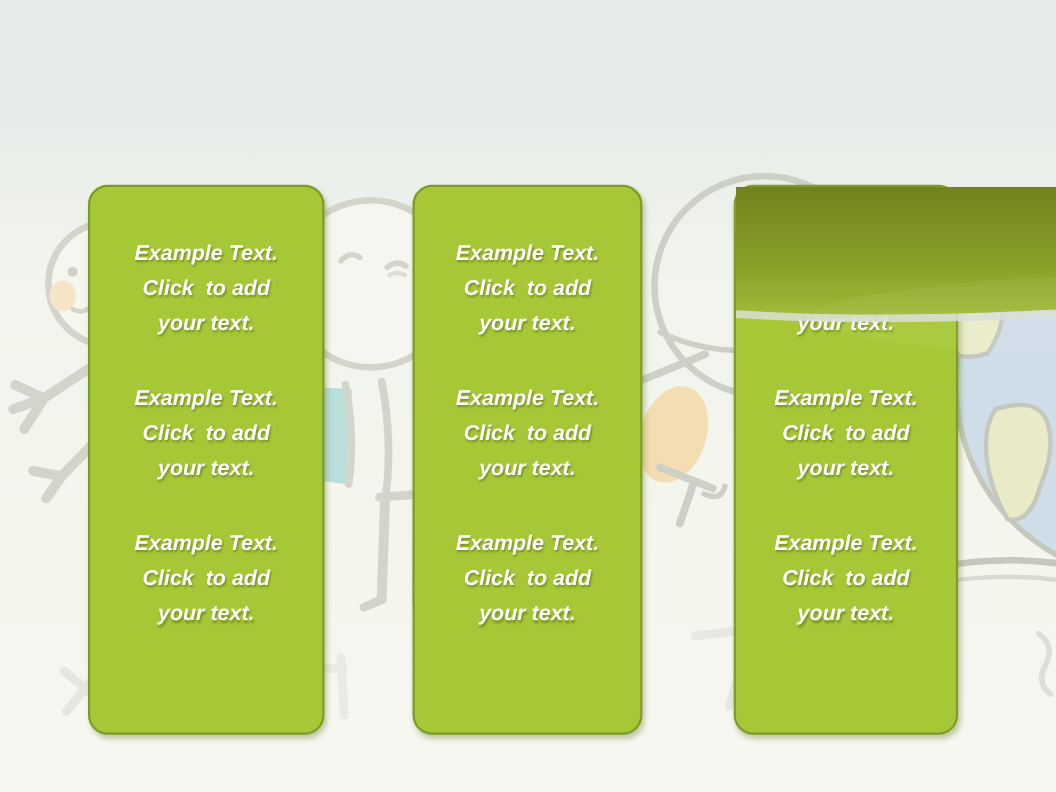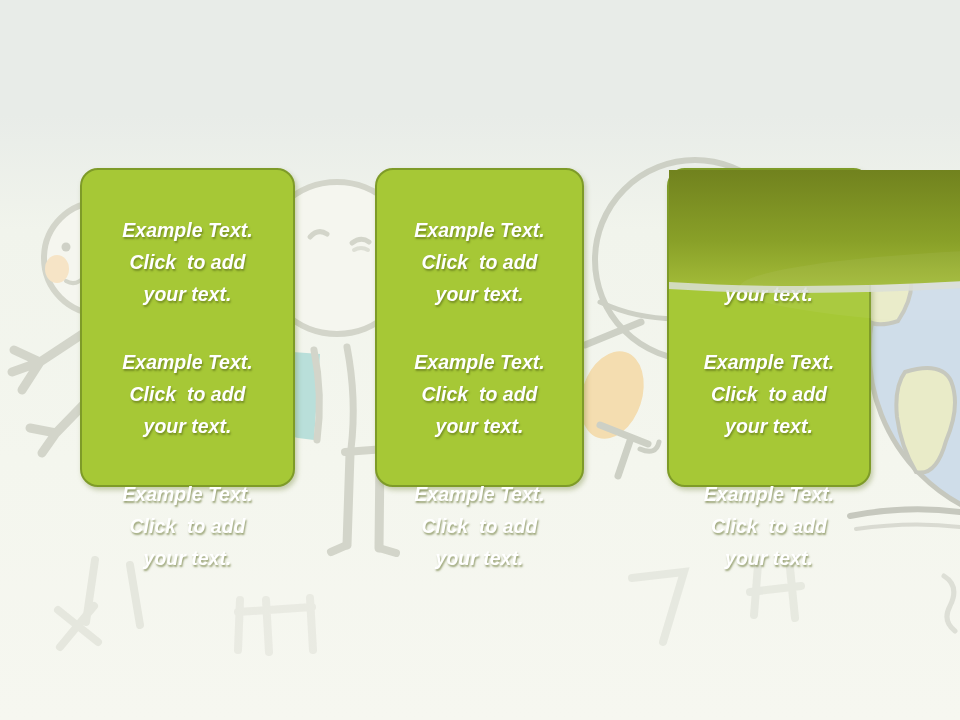--- a/index.html
+++ b/index.html
@@ -12,21 +12,21 @@
   .bg-doodles{position:absolute;left:0;top:0;z-index:1;}
   .header{position:absolute;left:0;top:0;width:960px;height:150px;z-index:4;pointer-events:none;}
   .title{
     position:absolute;left:0;top:54px;width:960px;text-align:center;
     color:#fff;font-size:31px;letter-spacing:.3px;
     text-shadow:1px 2px 3px rgba(40,50,5,.38);
     pointer-events:auto;cursor:default;white-space:pre;
   }
   .title .t-bold{font-weight:700;}
   .pbox{
-    position:absolute;top:168px;height:319px;box-sizing:border-box;z-index:2;
+    position:absolute;top:168px;height:500px;box-sizing:border-box;z-index:2;
     background:#a6c836;border:2.5px solid #7e9b28;border-radius:18px;
     box-shadow:2px 3px 5px rgba(100,120,35,.35);
     display:flex;flex-direction:column;justify-content:flex-start;
     padding:44px 6px 29px 6px;
   }
   .pbox.b1{left:80px;width:215px;}
   .pbox.b2{left:375px;width:209px;}
   .pbox.b3{left:667px;width:204px;}
   .para{text-align:center;}
   .para + .para{margin-top:36px;}

